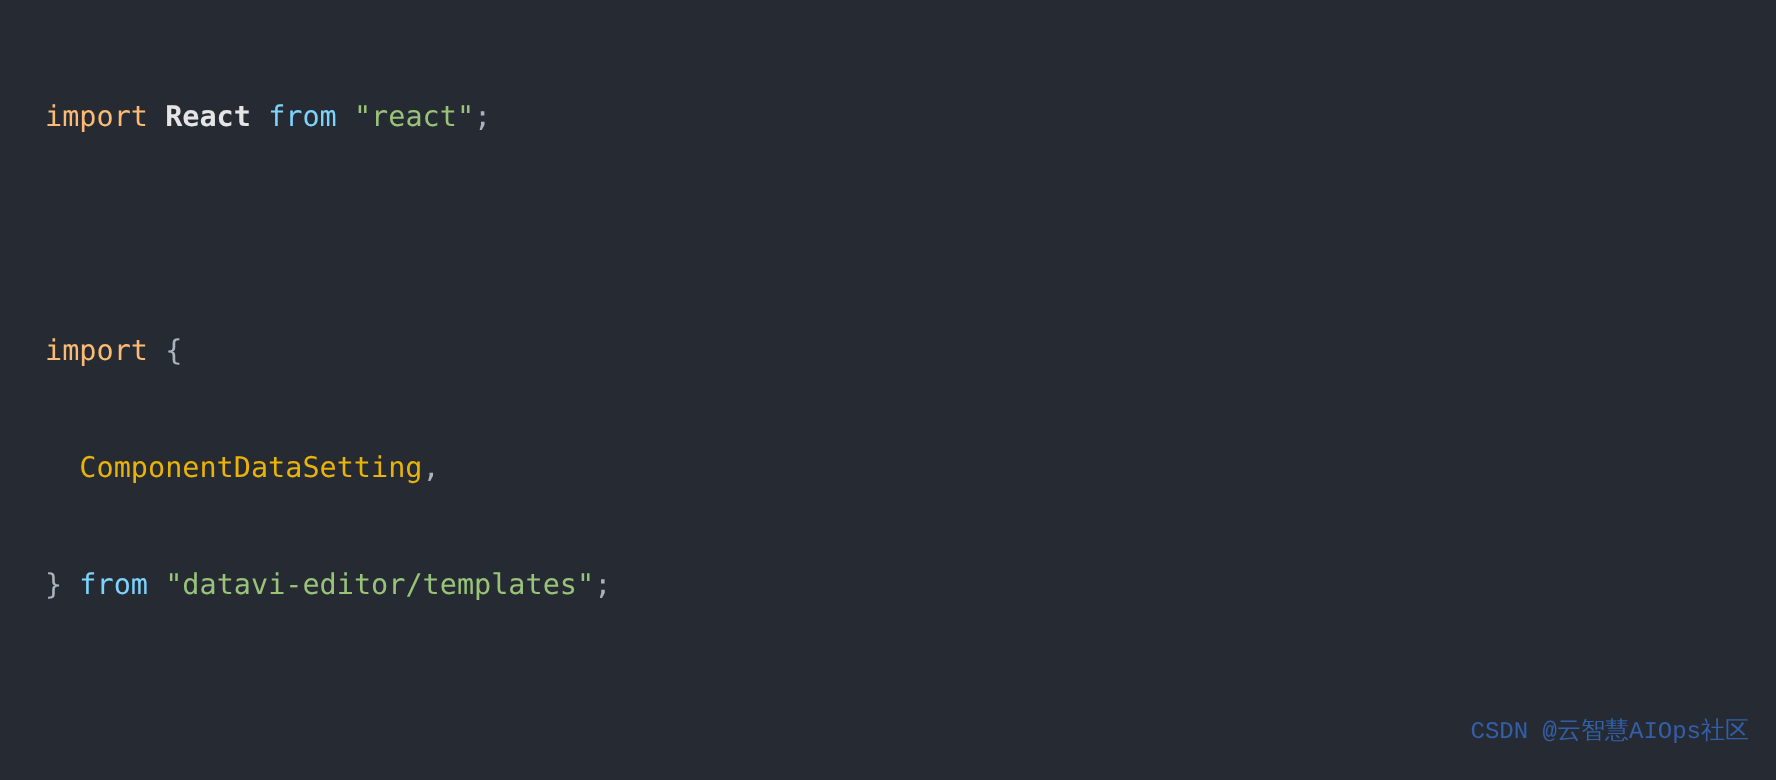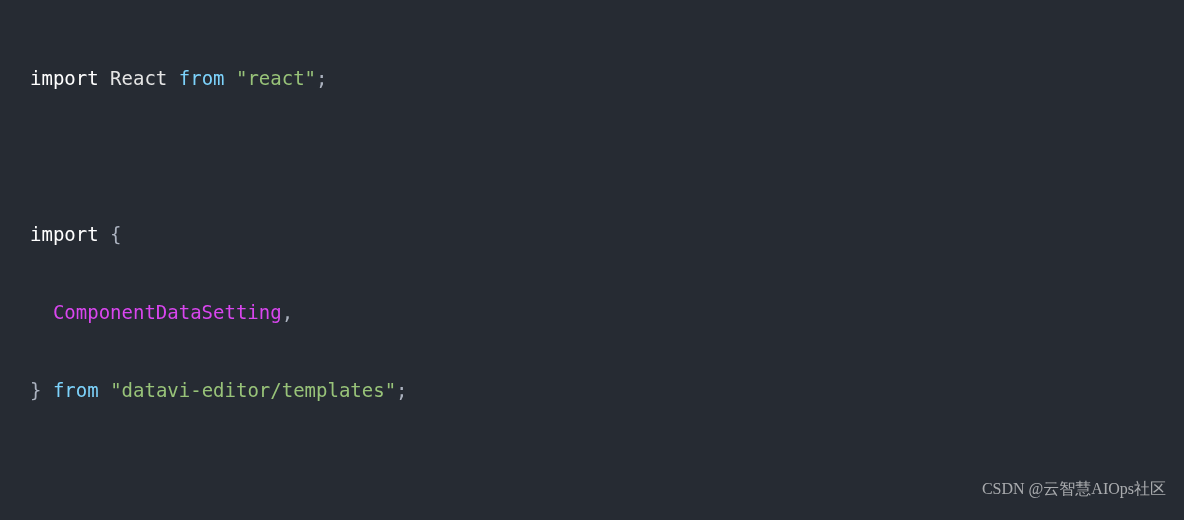--- a/index.html
+++ b/index.html
@@ -15,33 +15,33 @@
       font-size: 19px;
       line-height: 39px;
       padding: 20px 30px;
       color: #abb2bf;
       position: relative;
       overflow: hidden;
     }
     .code-block {
       white-space: pre;
     }
-    .kw-import { color: #ffffff; }
+    .kw-import { color: #fdba74; }
     .kw-from { color: #7dd3fc; }
-    .name-react { color: #e5e5e5; font-weight: normal; }
-    .name-component { color: #d946ef; text-align: right; }
+    .name-react { color: #e5e5e5; font-weight: bold; }
+    .name-component { color: #eab308; text-align: right; }
     .string { color: #98c379; }
     .punct { color: #abb2bf; }
     .watermark {
       position: absolute;
       bottom: 12px;
       right: 18px;
-      color: #ffffff;
+      color: #3b82f6;
       font-size: 16px;
-      font-family: Liberation Serif, serif;
+      font-family: Liberation Mono, monospace;
       opacity: 0.6;
       text-align: right;
     }
   </style>
 </head>
 <body>
 
 <div class="code-block">
 <div><span class="kw-import">import</span> <span class="name-react">React</span> <span class="kw-from">from</span> <span class="string">"react"</span><span class="punct">;</span></div>
 <div> </div>

